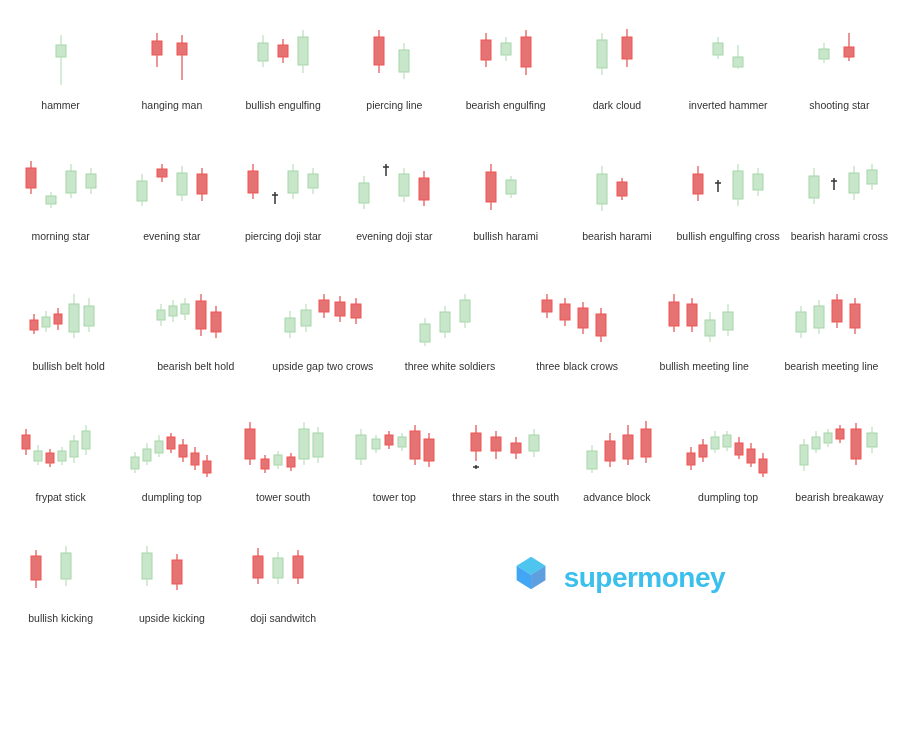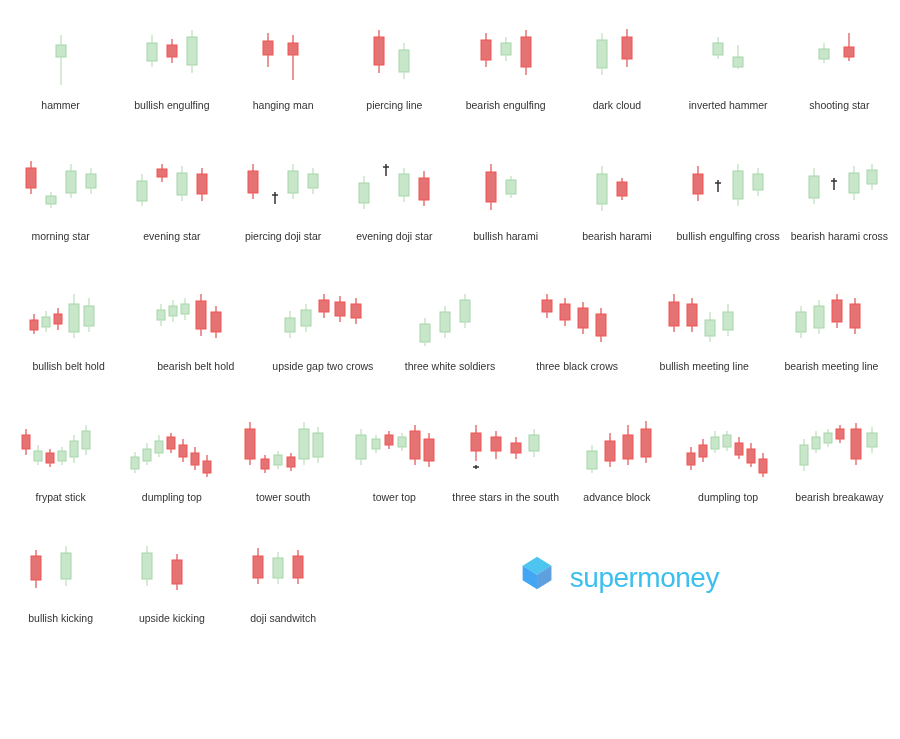--- a/index.html
+++ b/index.html
@@ -39,21 +39,21 @@
       height: 100%;
     }
     .supermoney-logo {
       display: flex;
       align-items: center;
       gap: 10px;
     }
     .logo-text {
       font-size: 28px;
       color: #3bbfed;
-      font-weight: 400;
+      font-weight: 700;
       letter-spacing: -0.5px;
       text-align: right;
     }
     .logo-icon {
       width: 45px;
       height: 45px;
     }
   </style>
 </head>
 <body>
@@ -71,49 +71,49 @@
           <line x1="45" y1="42" x2="45" y2="70" stroke="#c8e6c9" stroke-width="1.5"></line>
         </svg>
       </div>
       <span class="pattern-label">hammer</span>
     </div>
 
     <div class="pattern-cell">
       <div class="candle-chart">
         <svg class="chart" viewBox="0 0 90 80">
 
-          <line x1="25" y1="20" x2="25" y2="28" stroke="#c8e6c9" stroke-width="1.5"></line>
-          <rect x="20" y="28" width="10" height="18" fill="#c8e6c9" stroke="#a5d6a7" stroke-width="1"></rect>
-          <line x1="25" y1="46" x2="25" y2="52" stroke="#c8e6c9" stroke-width="1.5"></line>
-
-          <line x1="45" y1="24" x2="45" y2="30" stroke="#e57373" stroke-width="1.5"></line>
-          <rect x="40" y="30" width="10" height="12" fill="#e57373" stroke="#ef5350" stroke-width="1"></rect>
-          <line x1="45" y1="42" x2="45" y2="48" stroke="#e57373" stroke-width="1.5"></line>
-
-          <line x1="65" y1="15" x2="65" y2="22" stroke="#c8e6c9" stroke-width="1.5"></line>
-          <rect x="60" y="22" width="10" height="28" fill="#c8e6c9" stroke="#a5d6a7" stroke-width="1"></rect>
-          <line x1="65" y1="50" x2="65" y2="58" stroke="#c8e6c9" stroke-width="1.5"></line>
-        </svg>
-      </div>
-      <span class="pattern-label">bullish engulfing</span>
-    </div>
-
-    <div class="pattern-cell">
-      <div class="candle-chart">
-        <svg class="chart" viewBox="0 0 90 80">
-
           <line x1="30" y1="18" x2="30" y2="26" stroke="#e57373" stroke-width="1.5"></line>
           <rect x="25" y="26" width="10" height="14" fill="#e57373" stroke="#ef5350" stroke-width="1"></rect>
           <line x1="30" y1="40" x2="30" y2="52" stroke="#e57373" stroke-width="1.5"></line>
           <line x1="55" y1="20" x2="55" y2="28" stroke="#e57373" stroke-width="1.5"></line>
           <rect x="50" y="28" width="10" height="12" fill="#e57373" stroke="#ef5350" stroke-width="1"></rect>
           <line x1="55" y1="40" x2="55" y2="65" stroke="#e57373" stroke-width="1.5"></line>
         </svg>
       </div>
       <span class="pattern-label">hanging man</span>
+    </div>
+
+    <div class="pattern-cell">
+      <div class="candle-chart">
+        <svg class="chart" viewBox="0 0 90 80">
+
+          <line x1="25" y1="20" x2="25" y2="28" stroke="#c8e6c9" stroke-width="1.5"></line>
+          <rect x="20" y="28" width="10" height="18" fill="#c8e6c9" stroke="#a5d6a7" stroke-width="1"></rect>
+          <line x1="25" y1="46" x2="25" y2="52" stroke="#c8e6c9" stroke-width="1.5"></line>
+
+          <line x1="45" y1="24" x2="45" y2="30" stroke="#e57373" stroke-width="1.5"></line>
+          <rect x="40" y="30" width="10" height="12" fill="#e57373" stroke="#ef5350" stroke-width="1"></rect>
+          <line x1="45" y1="42" x2="45" y2="48" stroke="#e57373" stroke-width="1.5"></line>
+
+          <line x1="65" y1="15" x2="65" y2="22" stroke="#c8e6c9" stroke-width="1.5"></line>
+          <rect x="60" y="22" width="10" height="28" fill="#c8e6c9" stroke="#a5d6a7" stroke-width="1"></rect>
+          <line x1="65" y1="50" x2="65" y2="58" stroke="#c8e6c9" stroke-width="1.5"></line>
+        </svg>
+      </div>
+      <span class="pattern-label">bullish engulfing</span>
     </div>
 
     <div class="pattern-cell">
       <div class="candle-chart">
         <svg class="chart" viewBox="0 0 90 80">
 
           <line x1="30" y1="15" x2="30" y2="22" stroke="#e57373" stroke-width="1.5"></line>
           <rect x="25" y="22" width="10" height="28" fill="#e57373" stroke="#ef5350" stroke-width="1"></rect>
           <line x1="30" y1="50" x2="30" y2="58" stroke="#e57373" stroke-width="1.5"></line>
           <line x1="55" y1="28" x2="55" y2="35" stroke="#c8e6c9" stroke-width="1.5"></line>

